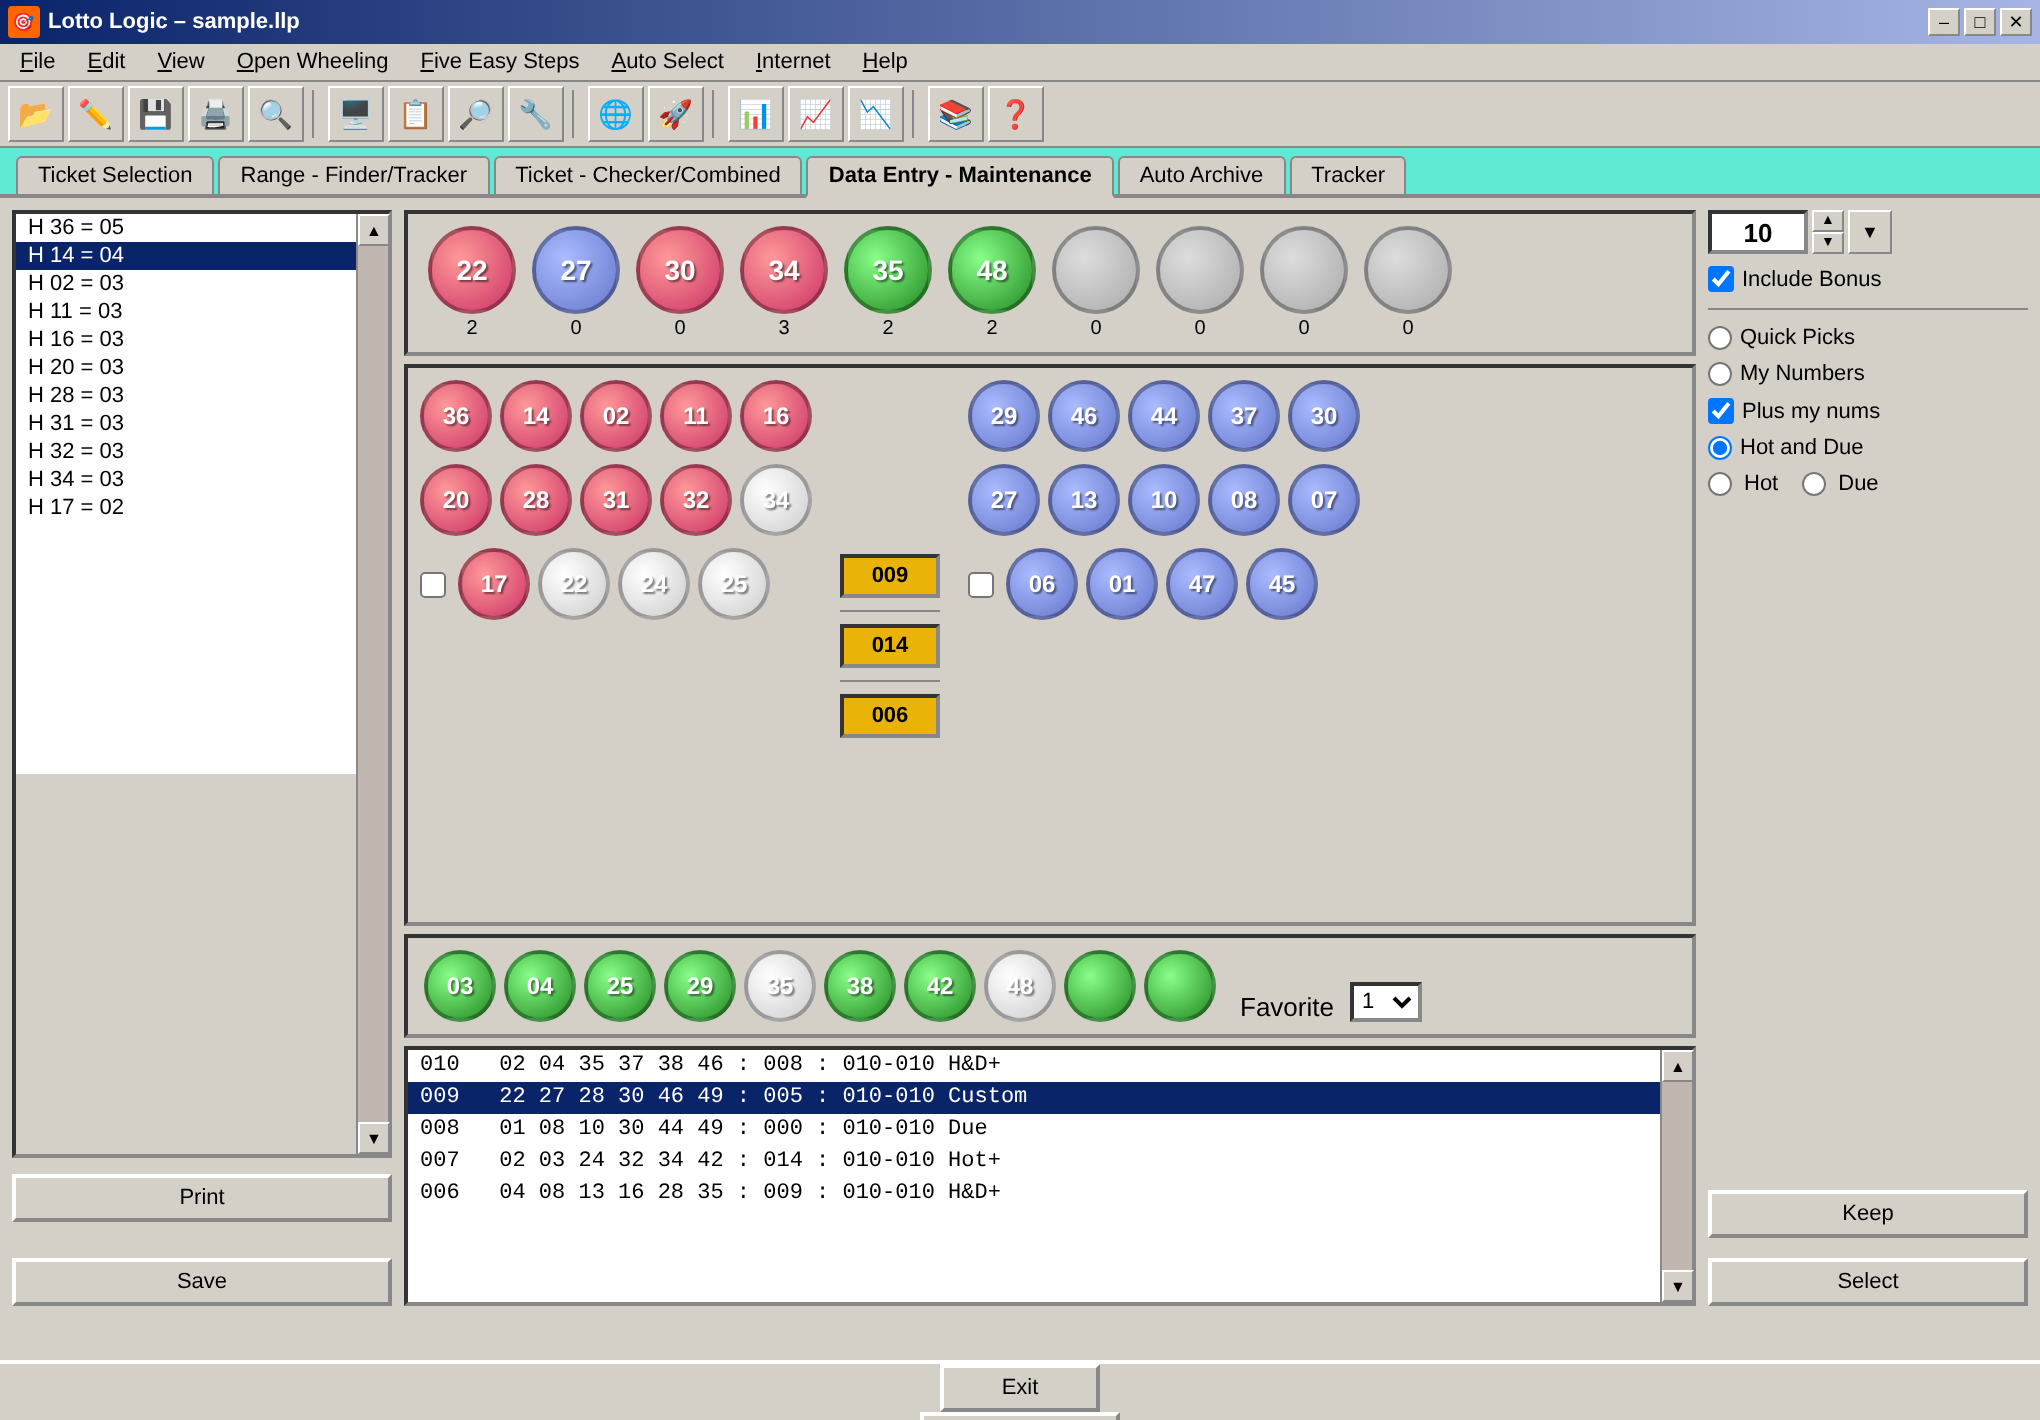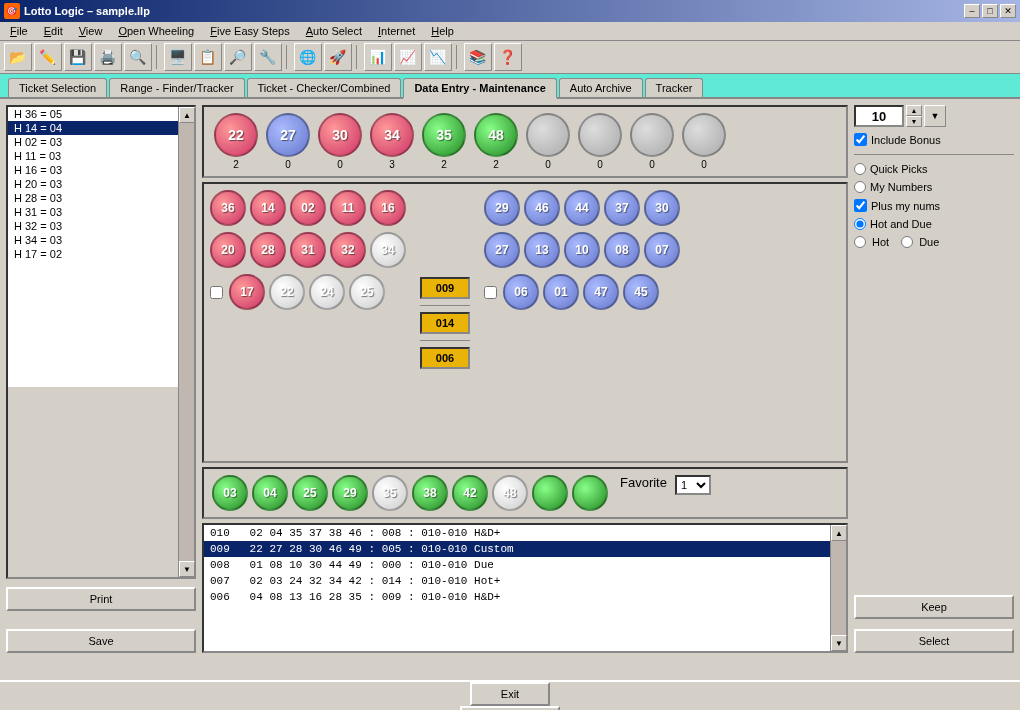--- a/index.html
+++ b/index.html
@@ -437,21 +437,21 @@
           <input type="checkbox" style="margin-right: 2px;">
           <div class="ball ball-sm ball-blue">06</div>
           <div class="ball ball-sm ball-blue">01</div>
           <div class="ball ball-sm ball-blue">47</div>
           <div class="ball ball-sm ball-blue">45</div>
         </div>
       </div>
     </div>
 
     <div class="section-box" style="padding:6px 8px;">
-      <div class="bottom-balls-row" style="padding:0; gap:4px; flex-wrap:nowrap; align-items:flex-start;">
+      <div class="bottom-balls-row" style="padding:0; gap:4px; flex-wrap:nowrap; align-items:flex-end;">
         <div class="ball ball-sm ball-green">03</div>
         <div class="ball ball-sm ball-green">04</div>
         <div class="ball ball-sm ball-green">25</div>
         <div class="ball ball-sm ball-green">29</div>
         <div class="ball ball-sm ball-white">35</div>
         <div class="ball ball-sm ball-green">38</div>
         <div class="ball ball-sm ball-green">42</div>
         <div class="ball ball-sm ball-white">48</div>
         <div class="ball ball-sm ball-green" style="background:radial-gradient(circle at 35% 35%,#88ff88,#228822);"></div>
         <div class="ball ball-sm ball-green" style="background:radial-gradient(circle at 35% 35%,#88ff88,#228822);"></div>

